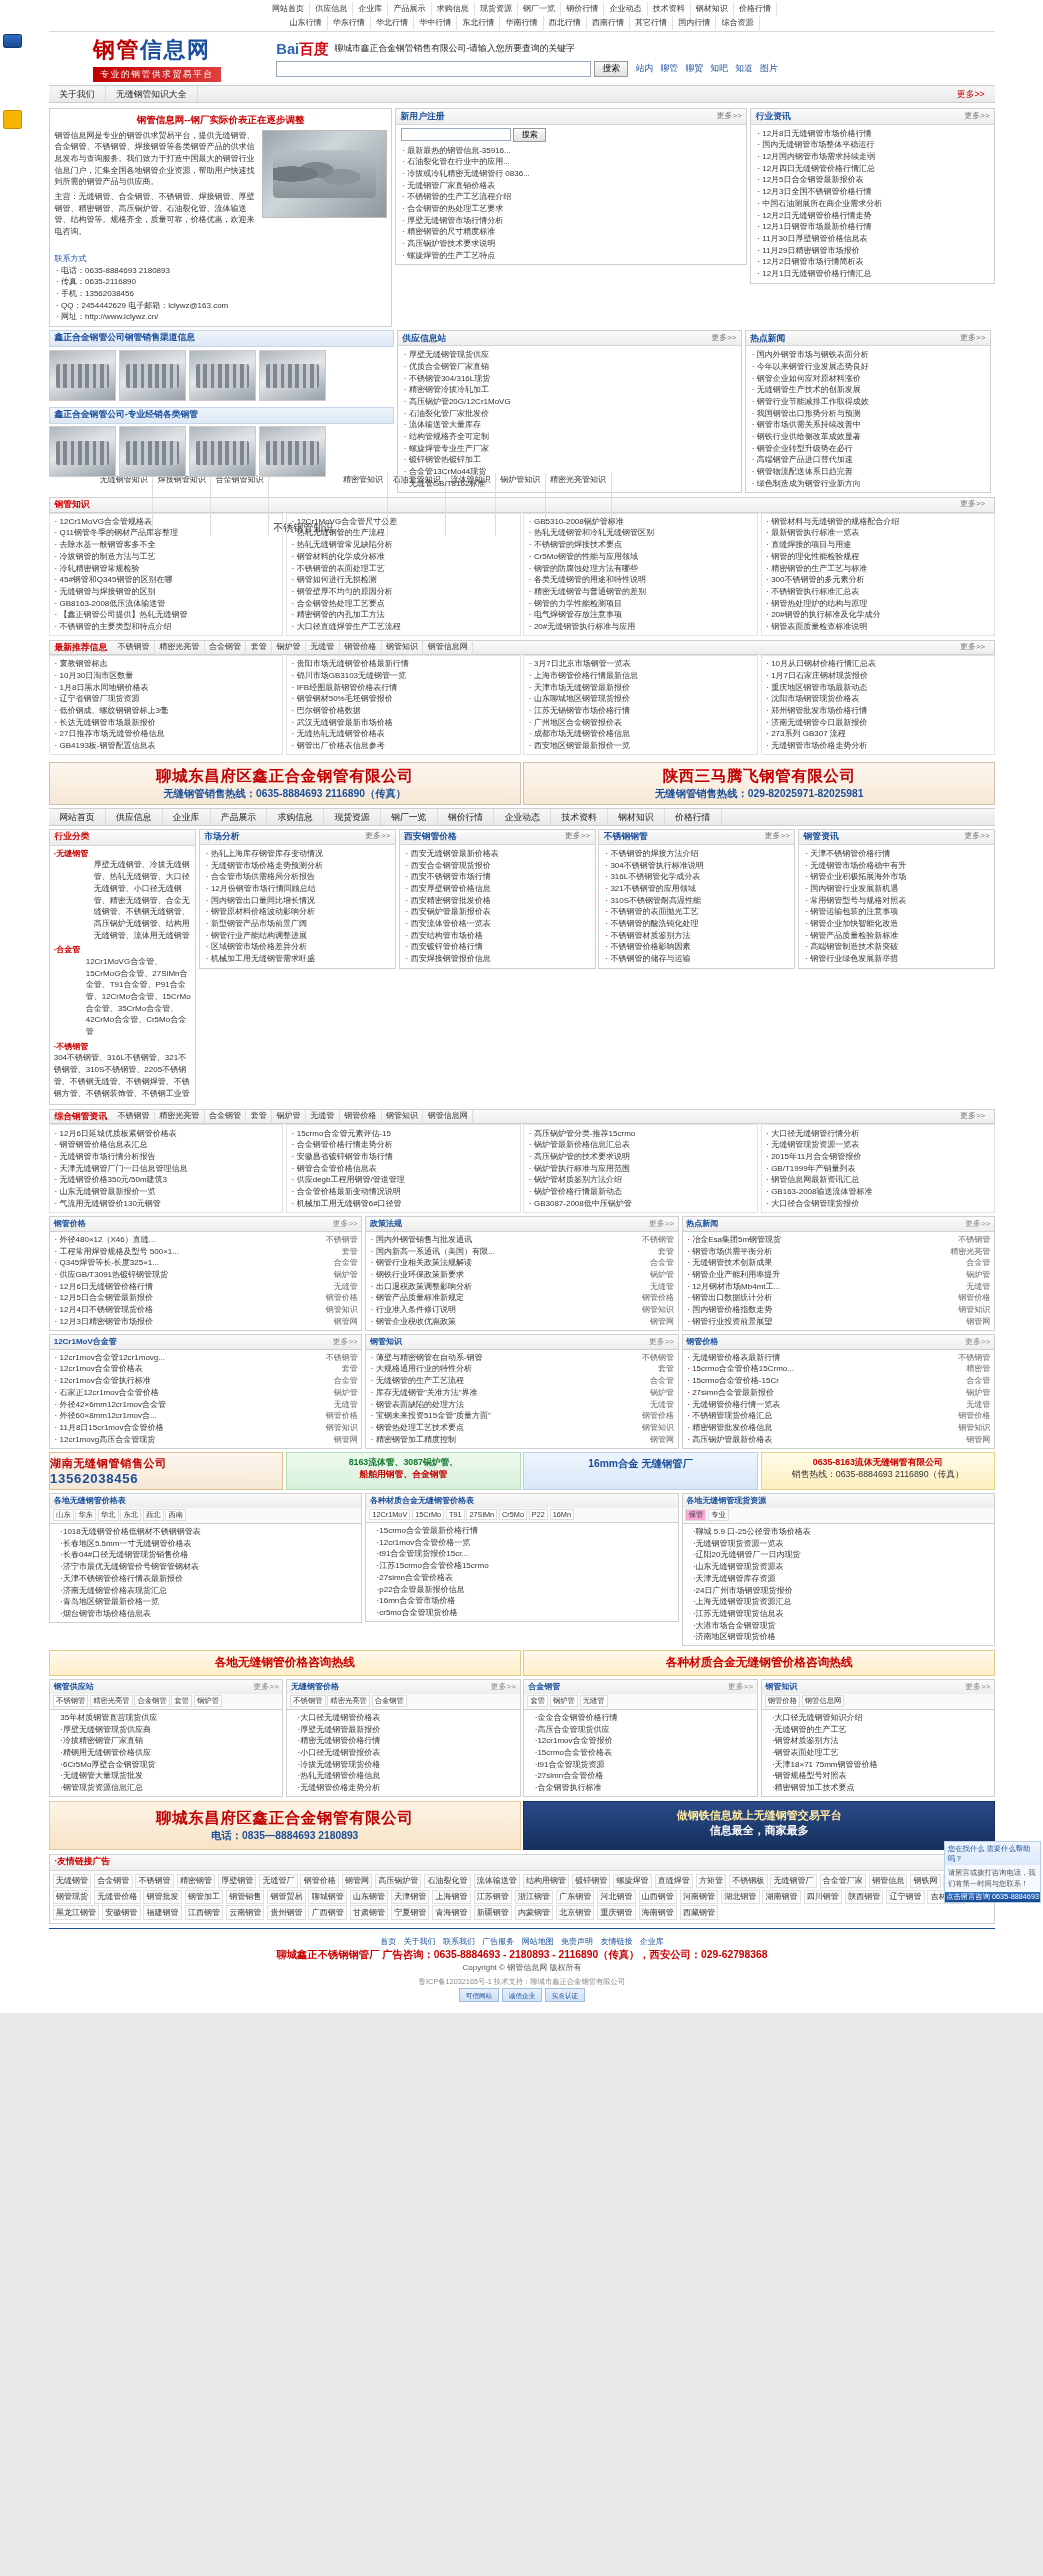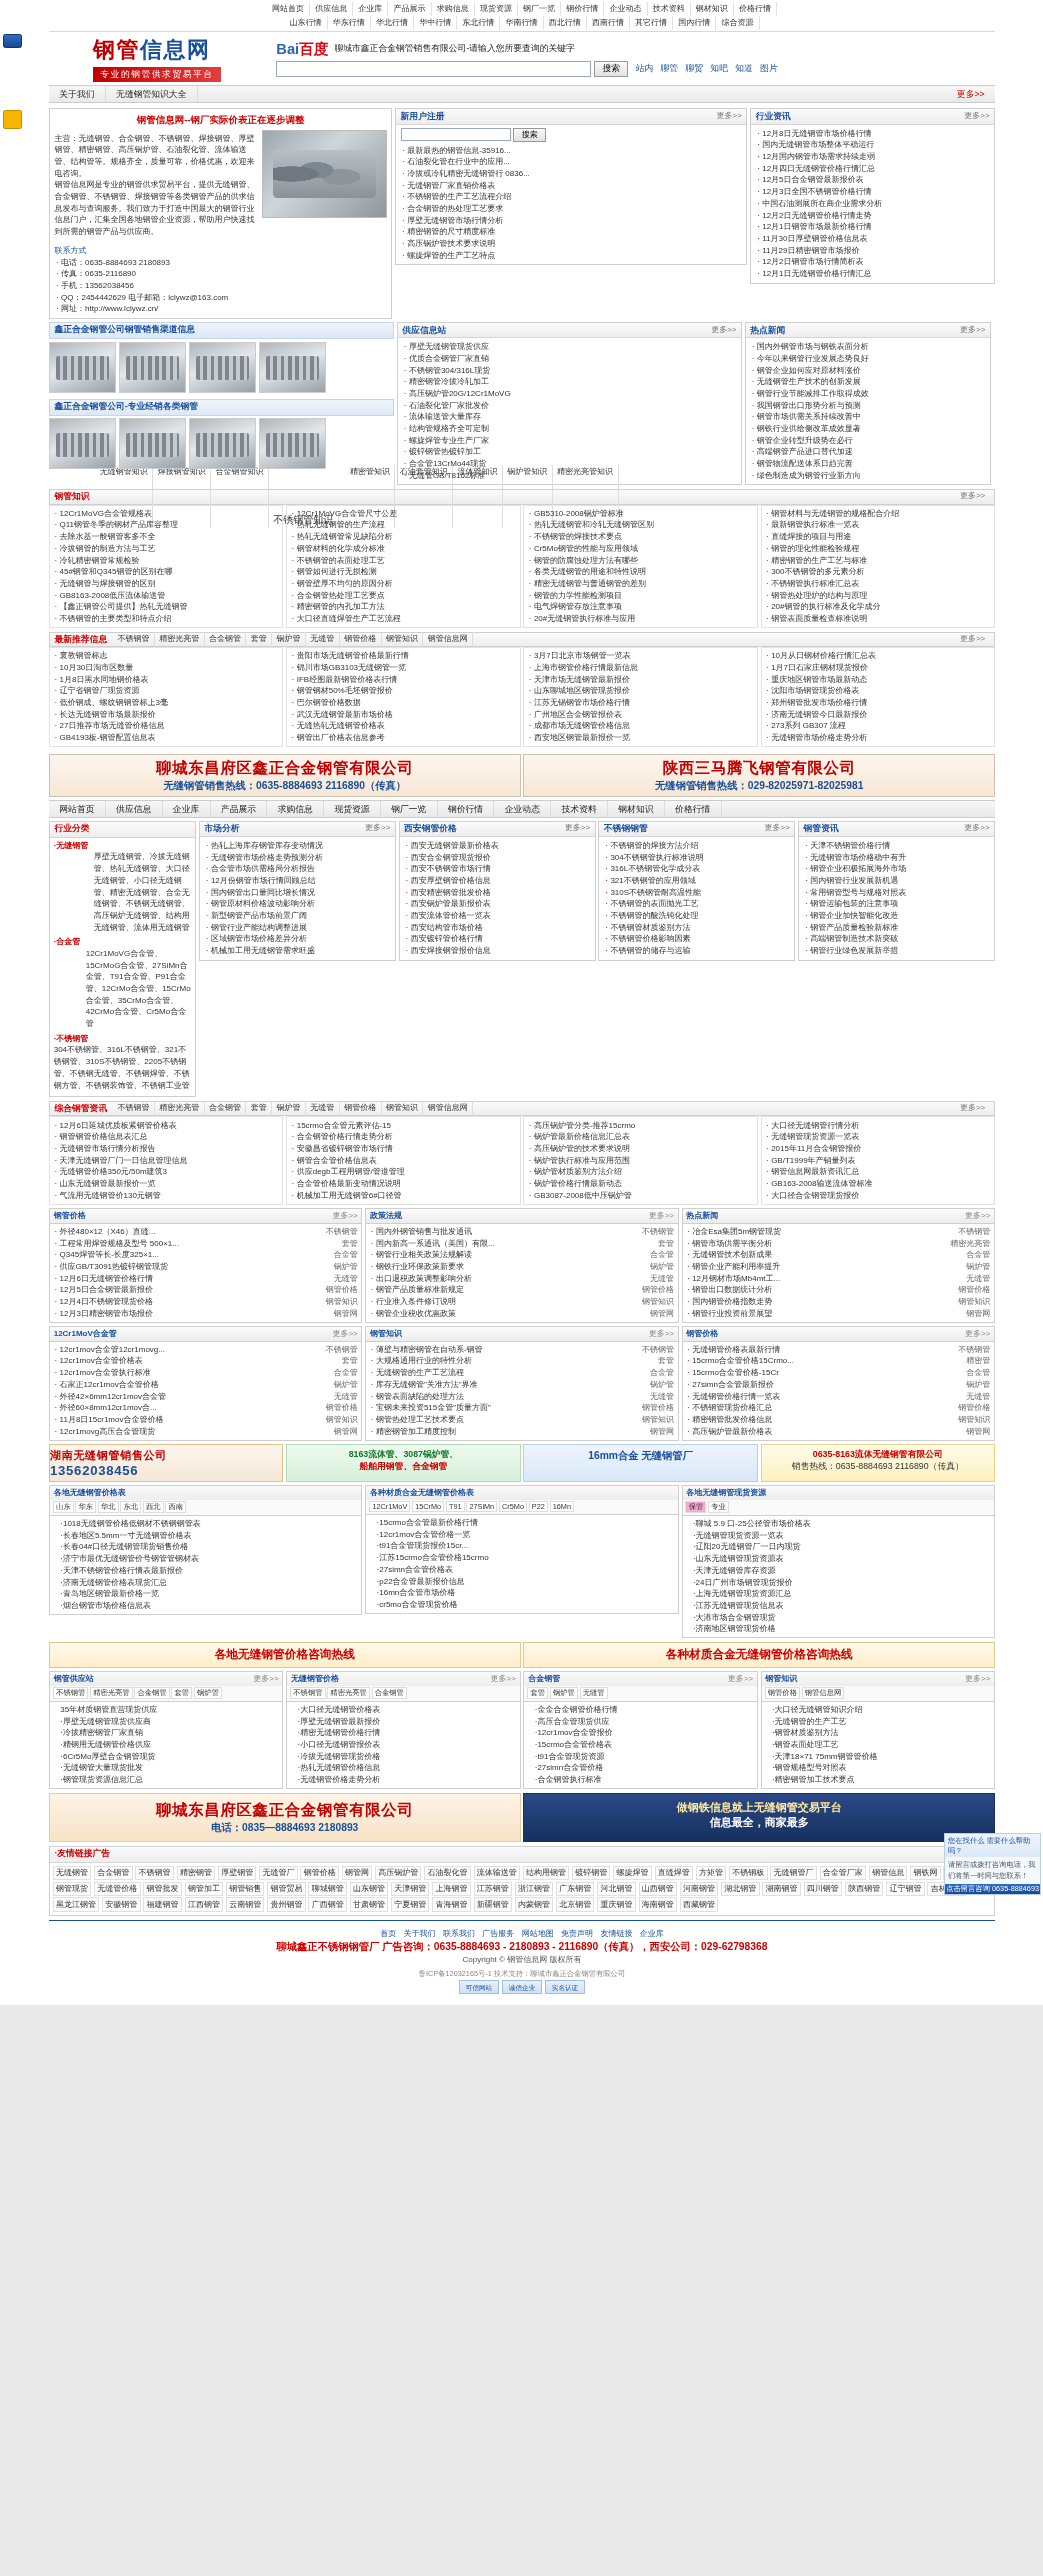--- a/index.html
+++ b/index.html
@@ -350,23 +350,23 @@
         <a class="more" href="#">更多&gt;&gt;</a>
       </div>
 
     <div class="hero">
 
       <div class="hero-left col">
         <div class="panel">
           <div class="panel-bd">
             <div class="news-title">钢管信息网--钢厂实际价表正在逐步调整</div>
             <div class="news-img"></div>
+            <div class="news-body">钢管信息网是专业的钢管供求贸易平台，提供无缝钢管、合金钢管、不锈钢管、焊接钢管等各类钢管产品的供求信息发布与查询服务。我们致力于打造中国最大的钢管行业信息门户，汇集全国各地钢管企业资源，帮助用户快速找到所需的钢管产品与供应商。</div>
             <div class="news-body" style="margin-top:2.9px">主营：无缝钢管、合金钢管、不锈钢管、焊接钢管、厚壁钢管、精密钢管、高压锅炉管、石油裂化管、流体输送管、结构管等。规格齐全，质量可靠，价格优惠，欢迎来电咨询。</div>
-            <div class="news-body">钢管信息网是专业的钢管供求贸易平台，提供无缝钢管、合金钢管、不锈钢管、焊接钢管等各类钢管产品的供求信息发布与查询服务。我们致力于打造中国最大的钢管行业信息门户，汇集全国各地钢管企业资源，帮助用户快速找到所需的钢管产品与供应商。</div>
-            <div class="news-body" style="margin-top:7px;color:#1a4f9c">联系方式</div>
+            <div class="news-body" style="margin-top:15px;color:#1a4f9c">联系方式</div>
             <ul class="linklist" id="contactlines">
                 <li>电话：0635-8884693  2180893</li>
                 <li>传真：0635-2116890</li>
                 <li>手机：13562038456</li>
                 <li>QQ：2454442629  电子邮箱：lclywz@163.com</li>
                 <li>网址：http://www.lclywz.cn/</li>
               </ul>
           </div>
         </div>
       </div>
@@ -494,21 +494,21 @@
       </div>
     </div>
 
     <div class="sec-title-bar">
       <b>钢管知识</b>
       <span id="kbtabs" style="display:flex;padding:0;border:none">
           <span class="active" style="padding: 0px 4.4px; border-right: 0.7px solid rgb(221, 221, 221); font-size: 8px;">无缝钢管知识</span>
           <span style="padding: 0px 4.4px; border-right: 0.7px solid rgb(221, 221, 221); font-size: 8px;">焊接钢管知识</span>
           <span style="padding: 0px 4.4px; border-right: 0.7px solid rgb(221, 221, 221); font-size: 8px;">合金钢管知识</span>
           <span style="padding: 0px 4.4px; border-right: 0.7px solid rgb(221, 221, 221); font-size: 10px; margin-top: 48px;">不锈钢管知识</span>
-          <span style="padding: 0px 4.4px; border-right: 0.7px solid rgb(221, 221, 221); font-size: 8px; margin-left: 7px;">精密管知识</span>
+          <span style="padding: 0px 4.4px; border-right: 0.7px solid rgb(221, 221, 221); font-size: 8px;">精密管知识</span>
           <span style="padding: 0px 4.4px; border-right: 0.7px solid rgb(221, 221, 221); font-size: 8px;">石油套管知识</span>
           <span style="padding: 0px 4.4px; border-right: 0.7px solid rgb(221, 221, 221); font-size: 8px;">流体管知识</span>
           <span style="padding: 0px 4.4px; border-right: 0.7px solid rgb(221, 221, 221); font-size: 8px;">锅炉管知识</span>
           <span style="padding: 0px 4.4px; border-right: 0.7px solid rgb(221, 221, 221); font-size: 8px;">精密光亮管知识</span>
         </span>
       <span class="more">更多&gt;&gt;</span>
     </div>
     <div class="four" id="kbcols">
         <div>
           <ul class="linklist">

